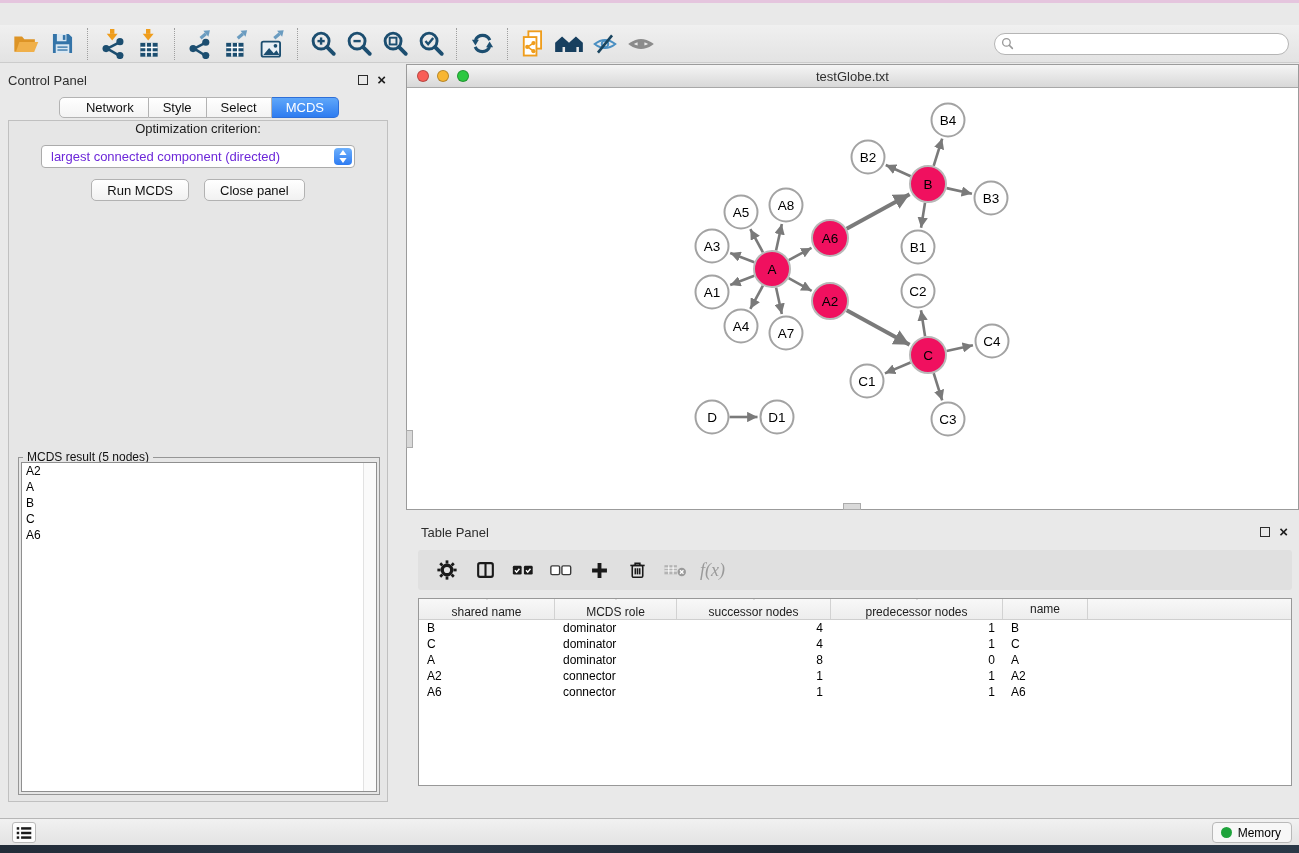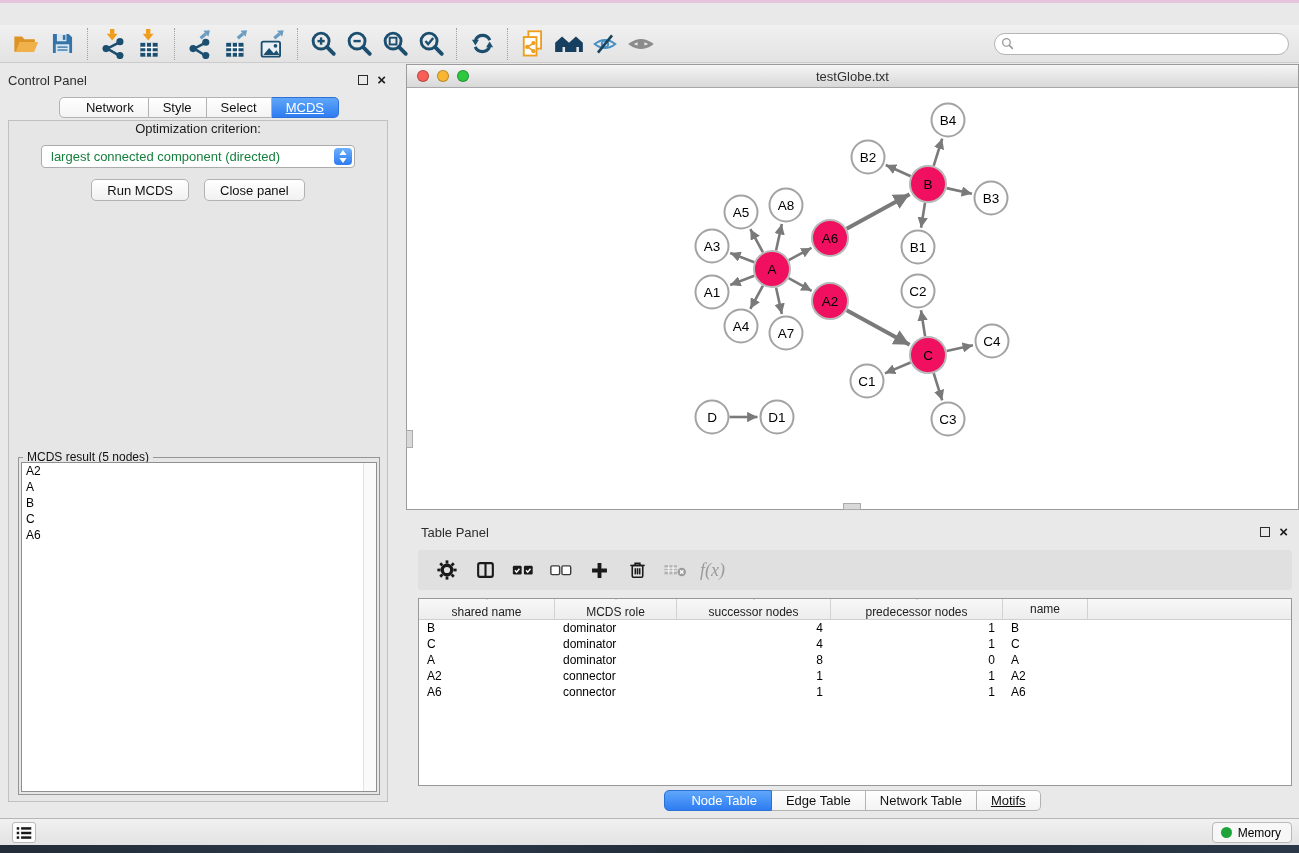--- a/index.html
+++ b/index.html
@@ -32,28 +32,28 @@
   
   .control-panel { position:absolute; left:8px; top:70px; width:382px; height:741px; }
   .cp-header { height:20px; display:flex; align-items:center; font-size:13px; color:#2e2e2e; }
   .panel-icons { margin-left:auto; display:flex; align-items:center; gap:9px; margin-right:4px; }
   .float-ic { width:10px; height:10px; border:1.6px solid #2b2b2b; display:inline-block; }
   .close-ic { font-size:15px; font-weight:bold; color:#1d1d1d; line-height:10px; }
   .seg-tabs { display:flex; justify-content:center; margin-top:7px; }
   .seg { height:21px; line-height:19px; padding:0 14px; font-size:13px; color:#111;
     background:linear-gradient(#ffffff,#f3f3f3); border:1px solid #b3b3b3; border-left:none; }
   .seg:first-child { border-left:1px solid #b3b3b3; border-radius:5px 0 0 5px;padding-left:26px; }
-  .seg:last-child { border-radius:0 5px 5px 0;text-decoration:underline; }
+  .seg:last-child { border-radius:0 5px 5px 0; }
   .seg.active { background:linear-gradient(#5fa7fa,#2e7cf0); color:#fff; border-color:#2e6fd8; }
   .cp-body { position:absolute; left:0; top:50px; width:380px; bottom:9px;
     background:#e6e6e6; border:1px solid #c0c0c0; }
   .opt-label { text-align:center; font-size:13px; color:#1a1a1a; }
   .combo { margin:9px auto 0; width:314px; height:23px; background:#fff; border:1px solid #ababab;
     border-radius:4px; display:flex; align-items:center; position:relative; }
-  .combo .val { font-size:13px; color:#15803d; padding-left:9px; white-space:nowrap; }
+  .combo .val { font-size:13px; color:#6d28d9; padding-left:9px; white-space:nowrap; }
   .stepper { position:absolute; right:2px; top:2px; width:18px; height:17px; border-radius:4px;
     background:linear-gradient(#6db0fc,#2d7bf2); display:flex; flex-direction:column;
     align-items:center; justify-content:center; gap:1px; }
   .btn-row { display:flex; justify-content:center; gap:15px; margin-top:11px; }
   .push-btn { height:22px; padding:0 15px; font-size:13px; color:#111;
     background:linear-gradient(#ffffff,#f1f1f1); border:1px solid #b2b2b2; border-radius:5px; }
   .result-box { position:absolute; left:9px; right:7px; top:336px; bottom:6px;
     border:1px solid #969696; }
   .result-legend { position:absolute; top:-8px; left:4px; background:#e6e6e6; padding:0 4px;
     font-size:12px; color:#111; }
@@ -567,26 +567,20 @@
           </div>
           <div class="tr">
             <div class="td" style="width: 136px;">A6</div>
             <div class="td" style="width: 122px;">connector</div>
             <div class="td num" style="width: 154px;">1</div>
             <div class="td num" style="width: 172px;">1</div>
             <div class="td" style="width: 85px;">A6</div>
           </div>
         </div>
     </div>
-    <div class="tp-tabs seg-tabs" id="tp-tabs" style="margin-top:0">
-        <span class="seg active">Node Table</span>
-        <span class="seg">Edge Table</span>
-        <span class="seg">Network Table</span>
-        <span class="seg">Motifs</span>
-      </div>
   </div>
 
   <div class="statusbar">
     <div class="list-btn">
       <svg width="16" height="14" viewBox="0 0 22 18">
         <g fill="#1a1a1a">
           <rect x="1" y="1" width="3.4" height="3.4"></rect>
             <rect x="7" y="1" width="14" height="3.4"></rect>
           <rect x="1" y="7.3" width="3.4" height="3.4"></rect>
             <rect x="7" y="7.3" width="14" height="3.4"></rect>

